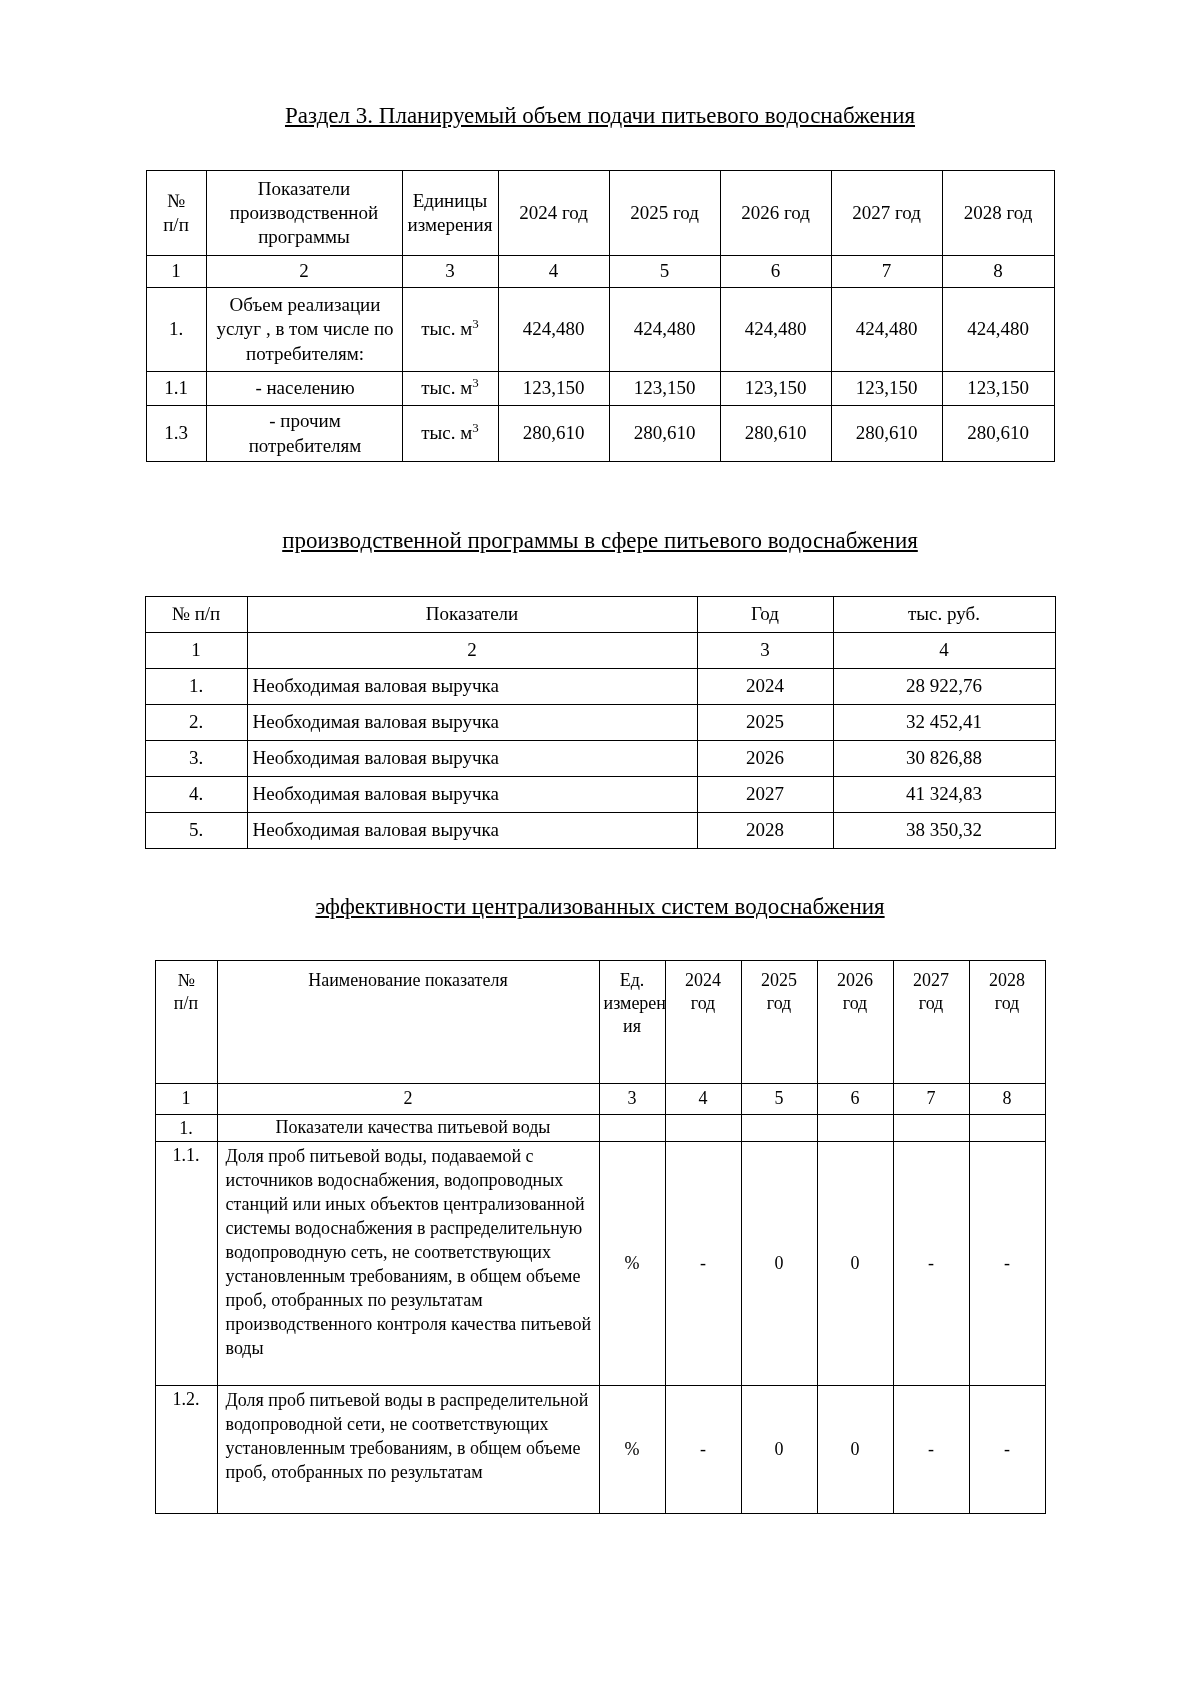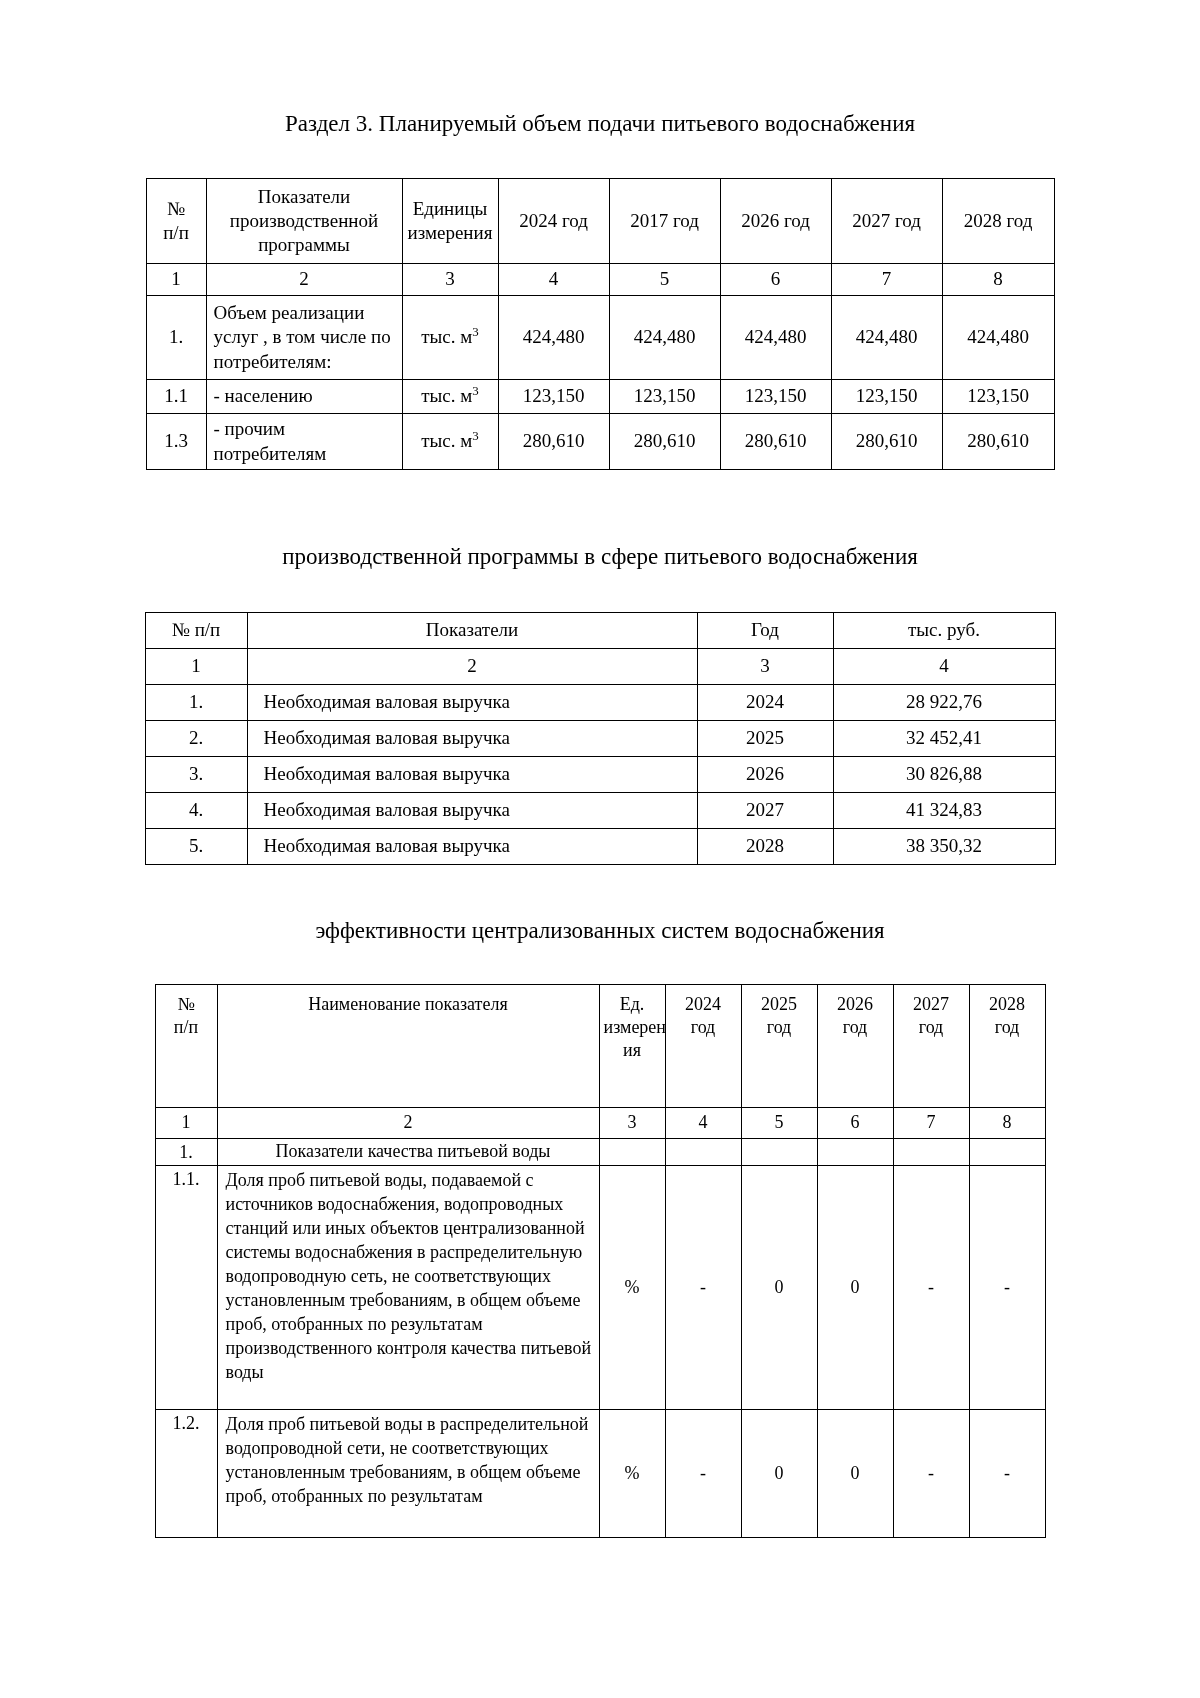--- a/index.html
+++ b/index.html
@@ -25,21 +25,21 @@
 
   
   .section-heading {
     text-align: center;
     font-size: 23px;
     line-height: 1.42;
     font-weight: normal;
     margin: 0;
     padding: 0;
   }
-  .heading-block { width: 880px; margin: 8px auto; }
+  .heading-block { width: 880px; margin: 0 auto; text-decoration: underline; }
 
   #heading-3 { padding-top: 100px; }
   #heading-4 { padding-top: 63px; }
   #heading-5 { padding-top: 42px; }
 
   
   table.doc-table {
     border-collapse: collapse;
     table-layout: fixed;
     font-size: 19px;
@@ -54,32 +54,32 @@
     text-align: center;
   }
 
   
   #table-supply-volume {
     width: 908px;
     margin: 37px auto 0 auto;
   }
   #table-supply-volume td { height: 25px; }
   #table-supply-volume .hdr-cell { padding: 6px 4px; line-height: 1.27; }
-  #table-supply-volume .cell-name { text-align: left; padding-left: 7px; line-height: 1.3; }
+  #table-supply-volume .cell-name { text-align: center; padding-left: 7px; line-height: 1.3; }
   #table-supply-volume .cell-unit { white-space: nowrap; }
 
   .sup { font-size: 0.68em; vertical-align: super; line-height: 0; }
 
   
   #table-financial-needs {
     width: 910px;
     margin: 38px auto 0 auto;
   }
   #table-financial-needs td { height: 29px; }
-  #table-financial-needs .cell-indicator { text-align: left; padding-left: 16px; }
+  #table-financial-needs .cell-indicator { text-align: left; padding-left: 5px; }
 
   
   #table-reliability {
     width: 890px;
     margin: 36px auto 0 auto;
     font-size: 18px;
   }
   #table-reliability td { padding: 2px 4px; }
   #table-reliability .hdr-top { height: 112px; vertical-align: top; padding-top: 8px; line-height: 1.28; }
   #table-reliability .row-num td { height: 26px; }
@@ -129,21 +129,21 @@
         <td class="hdr-cell">
           <span>Показатели</span><br>
           <span>производственной</span><br>
           <span>программы</span>
         </td>
         <td class="hdr-cell">
           <span>Единицы</span><br>
           <span>измерения</span>
         </td>
         <td class="hdr-cell">2024 год</td>
-        <td class="hdr-cell">2017 год</td>
+        <td class="hdr-cell">2025 год</td>
         <td class="hdr-cell">2026 год</td>
         <td class="hdr-cell">2027 год</td>
         <td class="hdr-cell">2028 год</td>
       </tr>
       <tr>
         <td>1</td>
         <td>2</td>
         <td>3</td>
         <td>4</td>
         <td>5</td>

